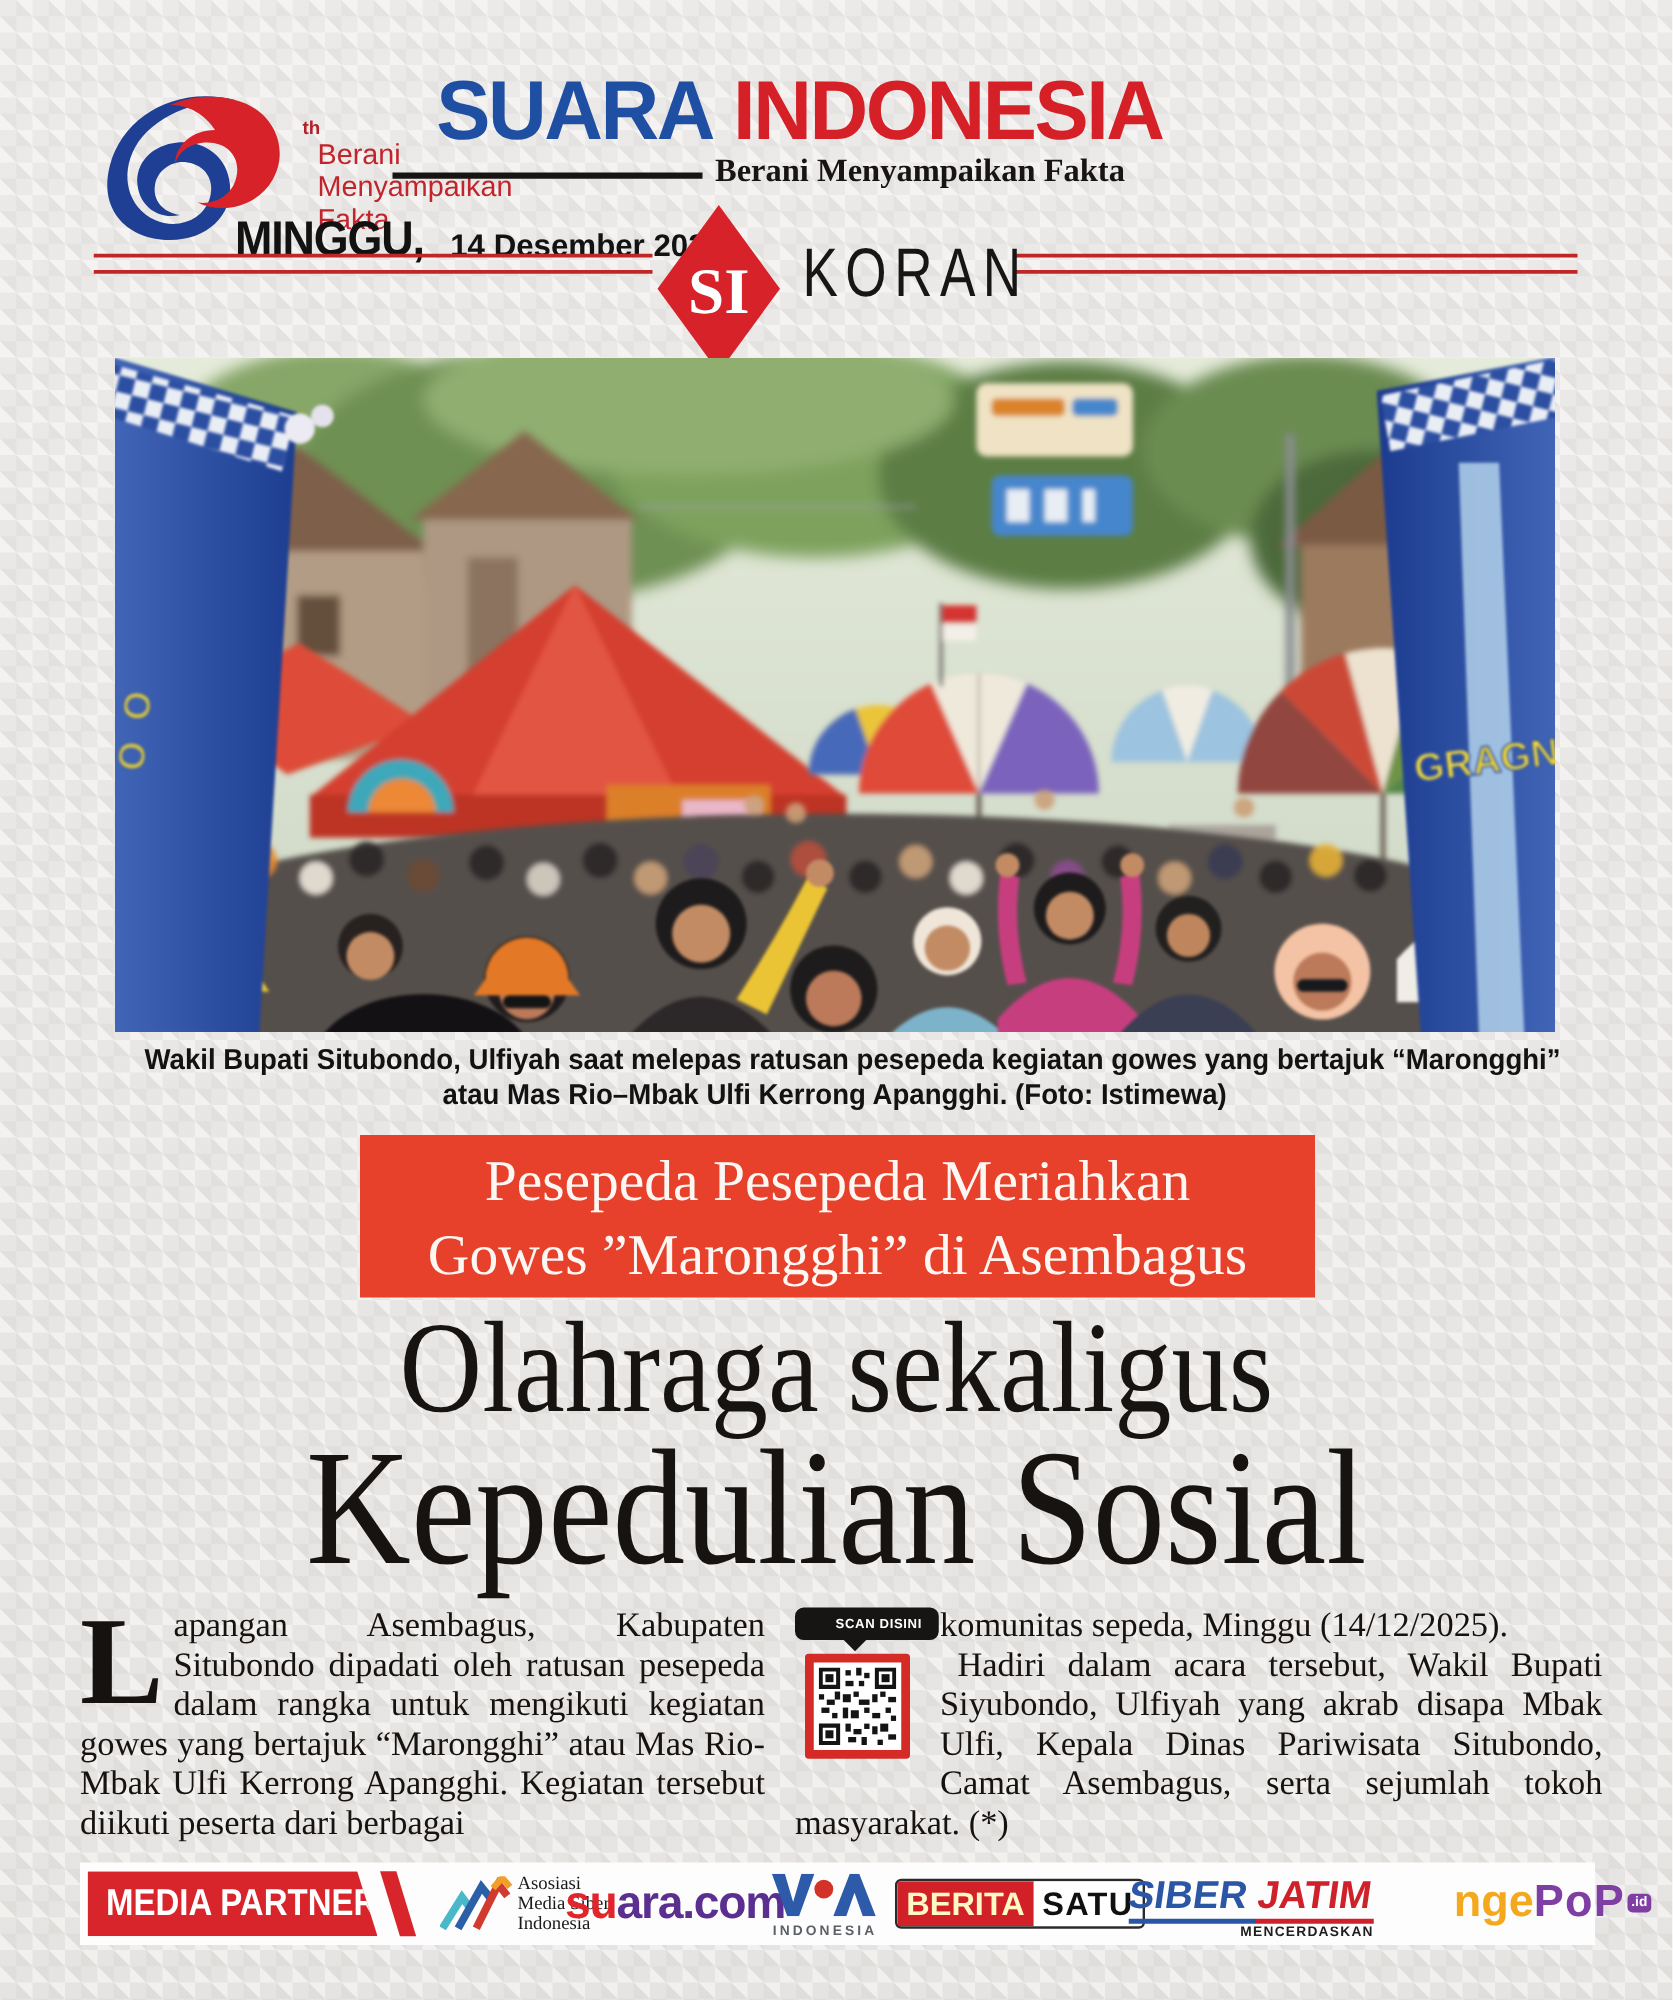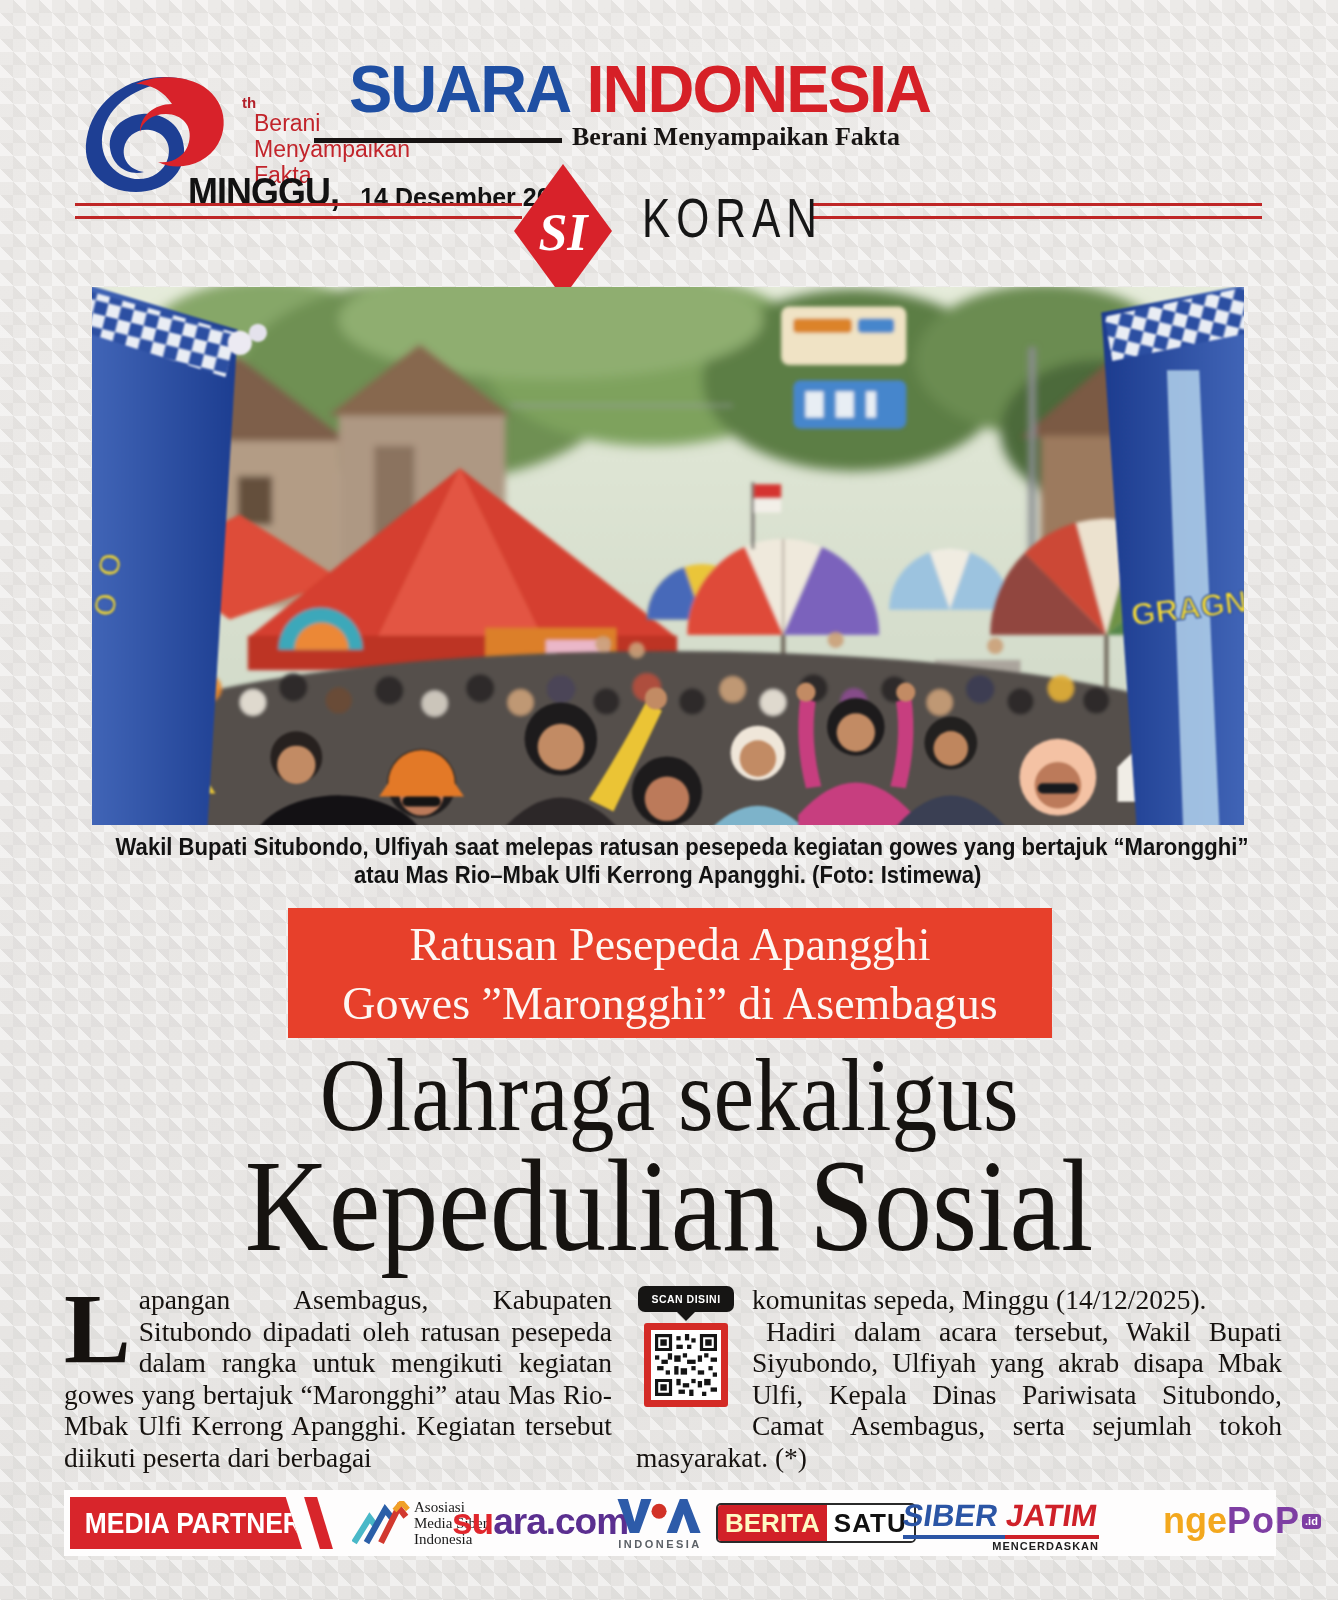--- a/index.html
+++ b/index.html
@@ -28,21 +28,21 @@
   .vf1{font-size:45px;font-weight:900;line-height:42px;color:#121212;transform:scaleX(.78);}
   .vf2{font-family:"Liberation Serif",serif;font-size:31px;letter-spacing:1px;color:#121212;line-height:34px;}
   .vf-pill{margin:3px auto 0;width:218px;height:21px;border-radius:10px;background:#4fa8a0;color:#fff;
     font-size:12.5px;font-weight:bold;line-height:21px;transform:scaleX(.98);}
   .dateline{left:188px;top:170px;white-space:nowrap;}
   .dl-day{font-size:39px;font-weight:900;letter-spacing:-1px;color:#121212;transform:scaleX(.92);transform-origin:left;vertical-align:bottom;}
   .dl-date{font-size:25px;font-weight:bold;color:#121212;margin-left:8px;vertical-align:bottom;line-height:34px;}
   .rule2{height:10px;border-top:3px solid #bf2626;border-bottom:3px solid #bf2626;}
   .ruleL{left:75px;top:203px;width:447px;}
   .ruleR{left:812px;top:203px;width:450px;}
-  .diamond{left:512px;top:162px;width:102px;height:138px;font-style:italic;}
+  .diamond{left:524px;top:162px;width:102px;height:138px;}
   .koran{left:642px;top:186px;font-size:50px;letter-spacing:7px;color:#161616;transform:scale(.85,1.1);transform-origin:left top;}
   
   .photo{left:92px;top:287px;width:1152px;height:538px;overflow:hidden;background:#cfd5c6;}
   .photo svg{display:block;filter:blur(1.1px) saturate(1.05);transform:scale(1.01);}
   .caption{left:92px;top:833px;width:1152px;text-align:center;font-weight:bold;font-size:23px;line-height:28px;color:#121212;}
   .caption .cx{transform:scaleX(.96);}
   
   .kicker{left:288px;top:908px;width:764px;height:130px;background:#e7402b;color:#fdf7f3;text-align:center;
     font-family:"Liberation Serif",serif;font-size:46px;line-height:59px;padding-top:7px;box-sizing:border-box;}
   .h1{left:0;top:1044px;width:1338px;text-align:center;font-family:"Liberation Serif",serif;font-size:104px;line-height:102px;color:#161310;}
@@ -51,21 +51,21 @@
   .h2 .cx{transform:scaleX(.88);}
   
   .article{font-family:"Liberation Serif",serif;font-size:27.5px;line-height:31.5px;color:#16120f;text-align:justify;}
   .col1{left:64px;top:1284px;width:548px;}
   .col2{left:636px;top:1284px;width:646px;}
   .dropcap{float:left;font-size:100px;line-height:82px;padding:4px 8px 0 0;font-weight:bold;}
   .col2 p{margin:0;}
   .col2 .p2{text-indent:14px;}
   .qrblock{float:left;width:100px;height:143px;margin:2px 16px 0 0;}
   .qrtab{position:relative;width:96px;height:26px;margin:0 auto;background:#161514;border-radius:7px;
-    color:#fff;font-family:"Liberation Sans",sans-serif;font-size:10.5px;font-weight:bold;text-align:center;line-height:26px;letter-spacing:.5px;}
+    color:#fff;font-family:"Liberation Sans",sans-serif;font-size:10.5px;font-weight:bold;text-align:center;line-height:26px;letter-spacing:.5px;padding-left:19px;}
   .qrtab:after{content:"";position:absolute;left:38px;bottom:-9px;border:10px solid transparent;border-top-color:#161514;border-bottom:none;}
   .qrbox{width:62px;height:62px;margin:11px auto 0;background:#fff;border:7px solid #d42b26;border-radius:3px;padding:4px;}
   
   .footer{left:64px;top:1490px;width:1212px;height:66px;background:#fefdfd;}
   .mp{position:absolute;left:6px;top:7px;width:232px;height:52px;background:#d8252b;
     clip-path:polygon(0 0,93% 0,100% 100%,0 100%);color:#fff;text-align:center;font-size:30px;font-weight:900;line-height:52px;}
   .mp .cx{transform:scaleX(.88);}
   .mp-sliver{position:absolute;left:248px;top:7px;width:13px;height:52px;background:#d8252b;transform:skewX(17deg);}
   .amsi{position:absolute;left:288px;top:9px;}
   .amsi svg{position:absolute;left:0;top:2px;}
@@ -375,21 +375,21 @@
       </g>
     </svg>
   </div>
 
   <div class="abs caption">
     <div><span class="cx">Wakil Bupati Situbondo, Ulfiyah saat melepas ratusan pesepeda kegiatan gowes yang bertajuk “Marongghi”</span></div>
     <div><span class="cx">atau Mas Rio–Mbak Ulfi Kerrong Apangghi. (Foto: Istimewa)</span></div>
   </div>
 
   <div class="abs kicker">
-    <div>Ratusan Pesepeda Apangghi</div>
+    <div>Pesepeda Pesepeda Meriahkan</div>
     <div>Gowes ”Marongghi” di Asembagus</div>
   </div>
 
   <div class="abs h1"><span class="cx">Olahraga sekaligus</span></div>
   <div class="abs h2"><span class="cx">Kepedulian Sosial</span></div>
 
   <div class="abs article col1">
     <span class="dropcap">L</span><span>apangan Asembagus, Kabupaten Situbondo dipadati oleh ratusan pesepeda dalam rangka untuk mengikuti kegiatan gowes yang bertajuk “Marongghi” atau Mas Rio-Mbak Ulfi Kerrong Apangghi. Kegiatan tersebut diikuti peserta dari berbagai</span>
   </div>
 

